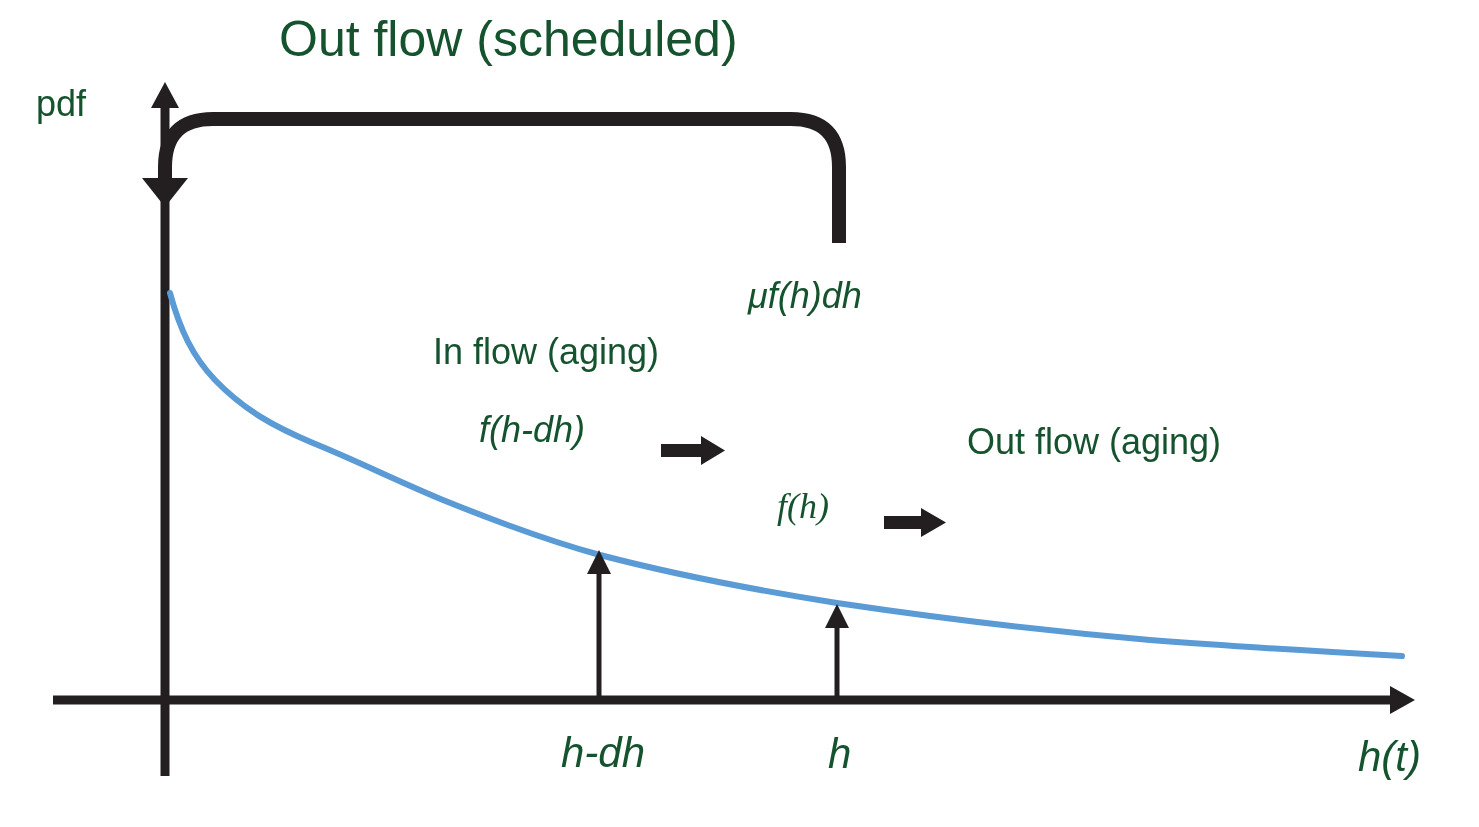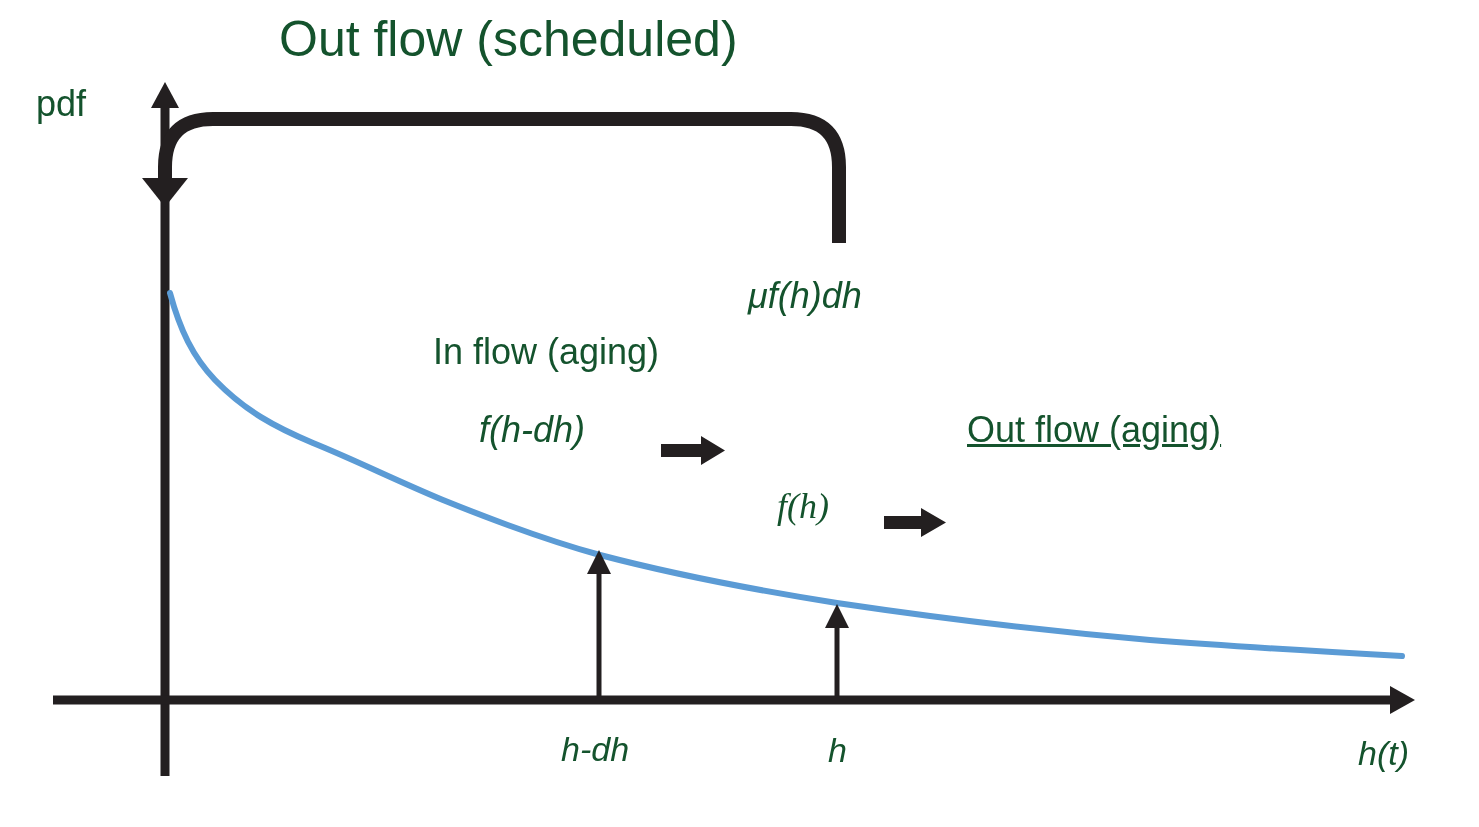--- a/index.html
+++ b/index.html
@@ -21,21 +21,21 @@
     top: 0;
   }
   .lbl {
     position: absolute;
     color: #14532d;
     line-height: 1;
     white-space: nowrap;
   }
   .t48 { font-size: 36px; }
   .t50 { font-size: 50px; }
-  .t46 { font-size: 34px; }
+  .t46 { font-size: 42px; }
   .ital { font-style: italic; }
 </style>
 </head>
 <body>
 
 <div id="canvas">
 
   <svg id="artwork" width="1479" height="827" viewBox="0 0 1479 827" xmlns="http://www.w3.org/2000/svg">
 
     <line x1="165" y1="100" x2="165" y2="776" stroke="#231f20" stroke-width="9"></line>
@@ -70,21 +70,21 @@
   <div class="lbl t50" style="left:279px; top:14px;">Out flow (scheduled)</div>
 
   <div class="lbl t48" style="left:36px; top:86px;">pdf</div>
 
   <div class="lbl t48 ital" style="left:748px; top:258px;margin-top:20px;">μf(h)dh</div>
 
   <div class="lbl t48" style="left:425px; top:334px;margin-left:8px;">In flow (aging)</div>
 
   <div class="lbl t48 ital" style="left:479px; top:412px;">f(h-dh)</div>
 
-  <div class="lbl t48" style="left:967px; top:412px;text-decoration:underline;">Out flow (aging)</div>
+  <div class="lbl t48" style="left:967px; top:424px;">Out flow (aging)</div>
 
   <div class="lbl t48 ital" style="left:777px; top:488px;font-family:Liberation Serif, serif;">f(h)</div>
 
   <div class="lbl t46 ital" style="left:561px; top:732px;">h-dh</div>
 
   <div class="lbl t46 ital" style="left:828px; top:733px;">h</div>
 
   <div class="lbl t46 ital" style="left:1358px; top:736px;text-align:center;">h(t)</div>
 
 </div>

